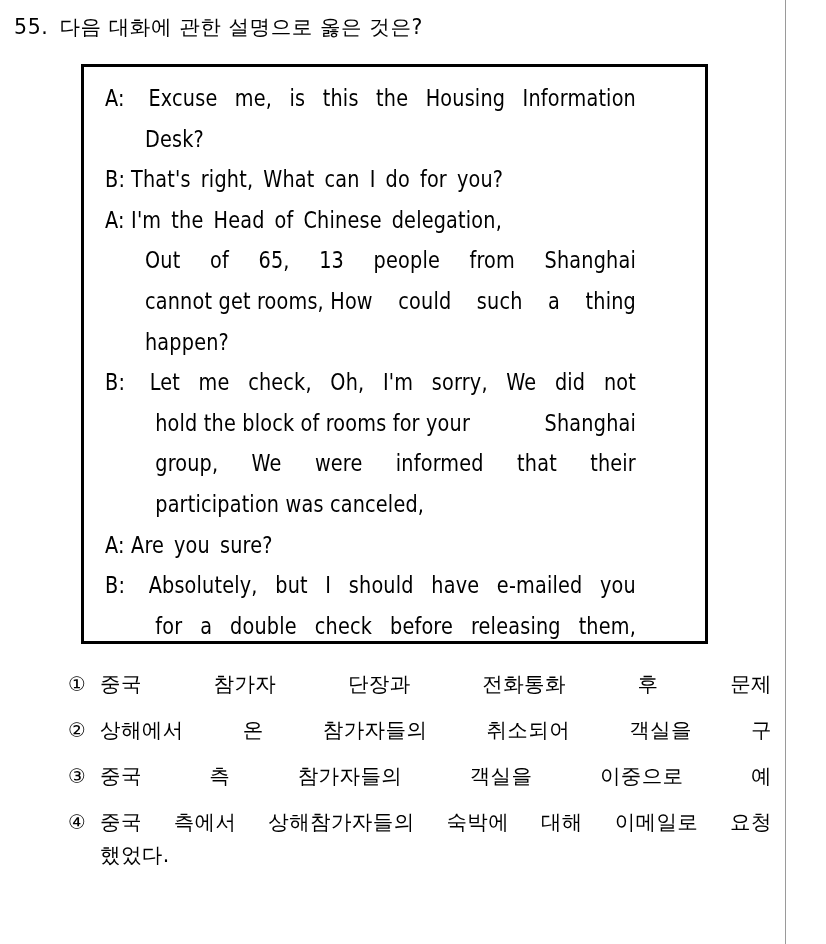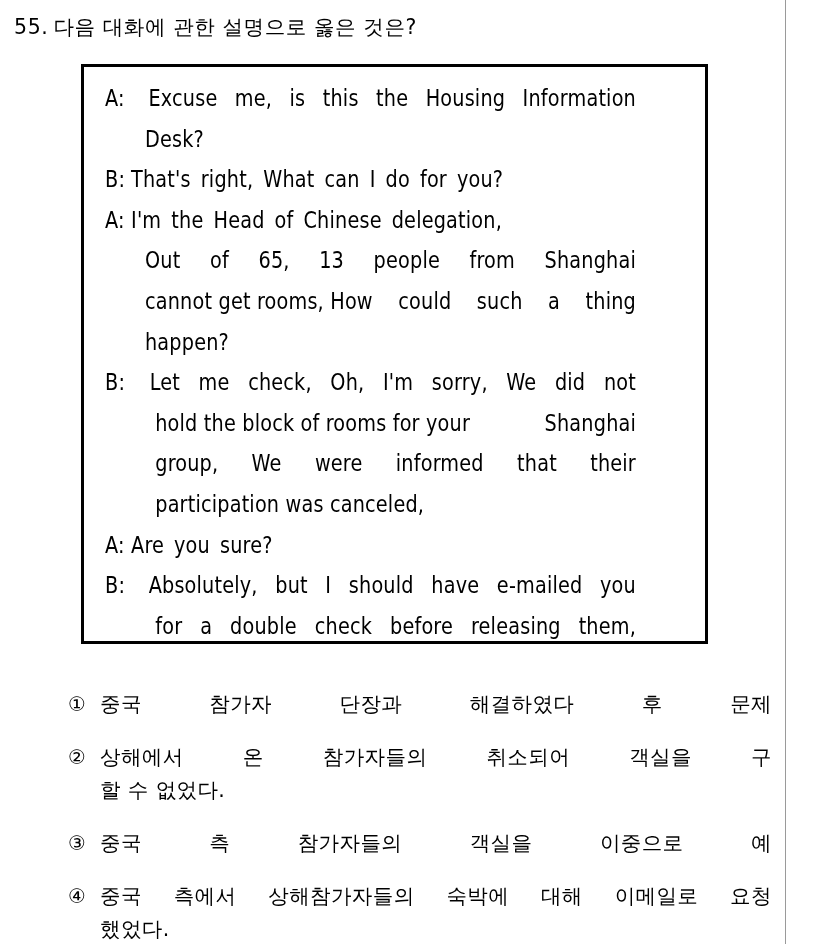--- a/index.html
+++ b/index.html
@@ -31,21 +31,21 @@
   #question-header {
     position: absolute;
     left: 14px;
     top: 12px;
     width: 740px;
     font-size: 20.5px;
     line-height: 30px;
     letter-spacing: 0.6px;
     white-space: nowrap;
   }
-  #question-header .qnum { margin-right: 5px; }
+  #question-header .qnum { margin-right: 11px; }
 
   
   #dialogue-box {
     position: absolute;
     left: 81px;
     top: 64px;
     width: 627px;
     height: 580px;
     box-sizing: border-box;
     border: 3px solid #000000;
@@ -110,21 +110,20 @@
   .option .marker {
     position: absolute;
     left: 6px;
     top: 0;
     font-size: 20px;
     line-height: 33px;
   }
   .option .otext {
     display: block;
     white-space: pre-line;
-    margin-top: 20px;
   }
   .option .oline {
     display: block;
     white-space: nowrap;
   }
   .option .oline.just {
     display: flex;
     justify-content: space-between;
     width: 672px;
   }
@@ -219,35 +218,35 @@
     </div>
 </div>
 
 <div id="options">
     <div class="option">
       <span class="marker">①</span>
       <span class="otext"><span class="oline just">
           <span>중국</span>
           <span>참가자</span>
           <span>단장과</span>
-          <span>해결하였다</span>
+          <span>전화통화</span>
           <span>후</span>
           <span>문제</span>
         </span></span>
     </div>
     <div class="option">
       <span class="marker">②</span>
       <span class="otext"><span class="oline just">
           <span>상해에서</span>
           <span>온</span>
           <span>참가자들의</span>
           <span>취소되어</span>
           <span>객실을</span>
           <span>구</span>
-        </span><span class="oline">할 수 없었다.</span></span>
+        </span></span>
     </div>
     <div class="option">
       <span class="marker">③</span>
       <span class="otext"><span class="oline just">
           <span>중국</span>
           <span>측</span>
           <span>참가자들의</span>
           <span>객실을</span>
           <span>이중으로</span>
           <span>예</span>

